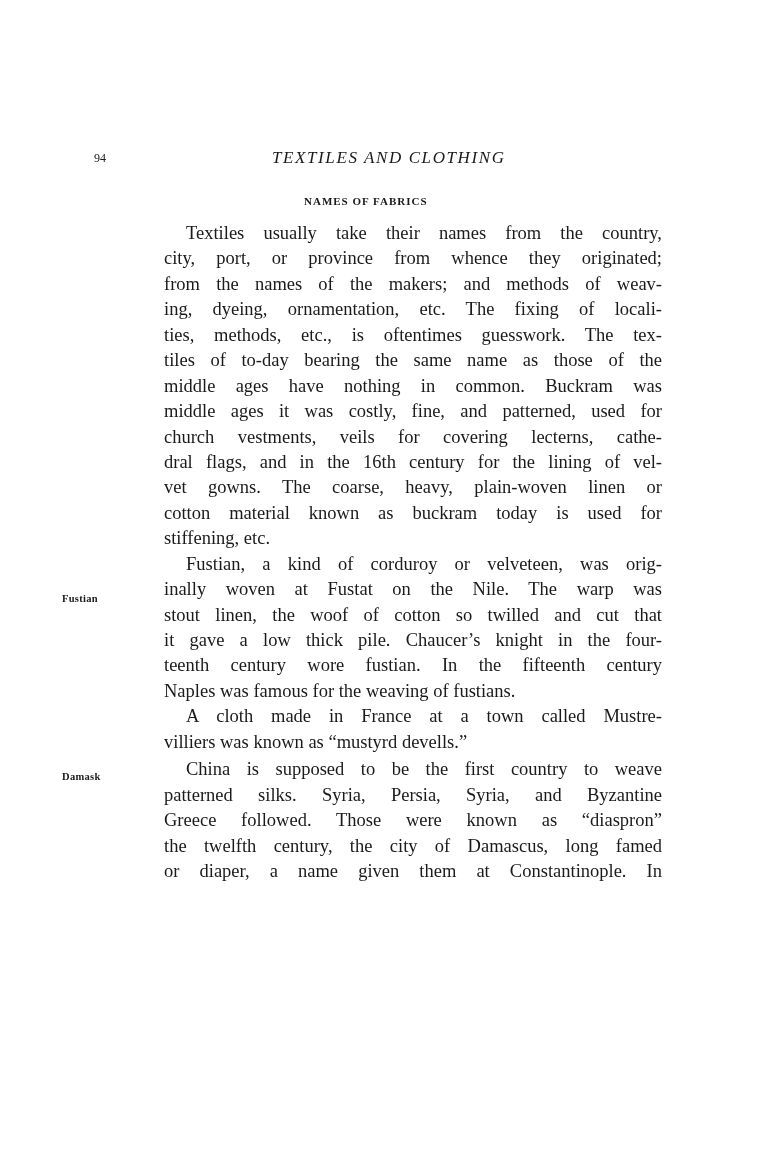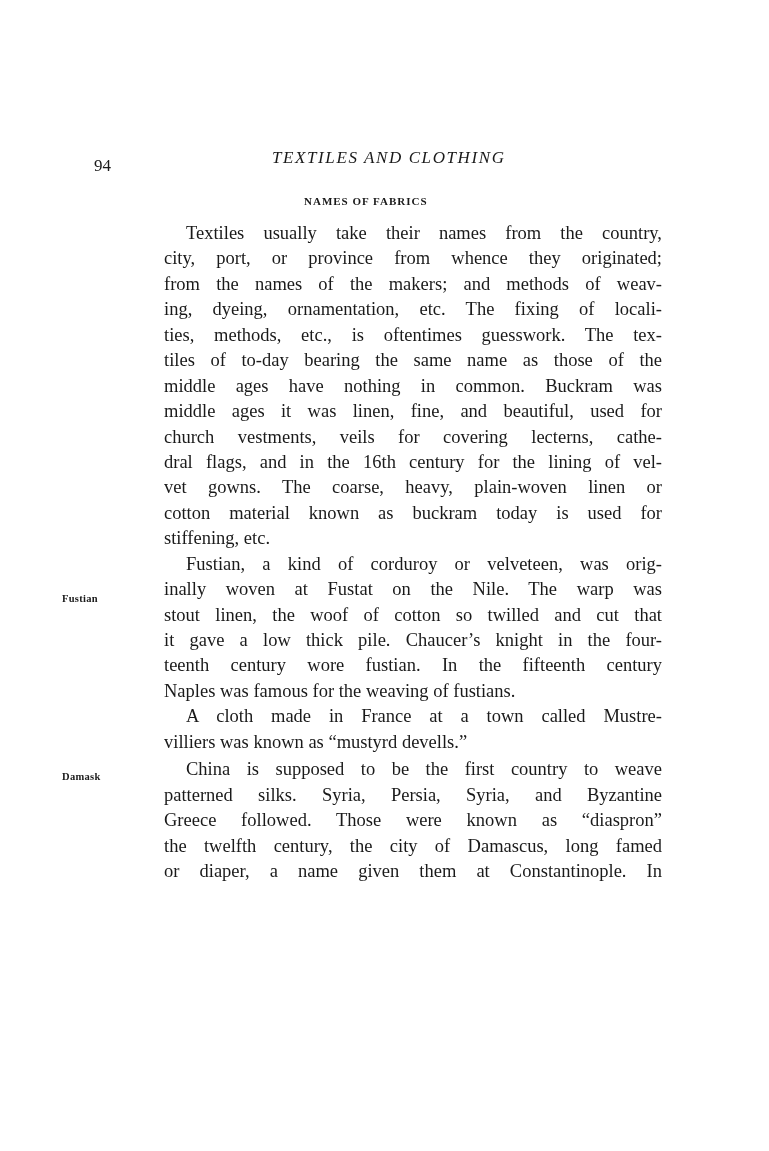--- a/index.html
+++ b/index.html
@@ -25,22 +25,22 @@
     .running-head {
       position: absolute;
       top: 146px;
       left: 94px;
       width: 570px;
       height: 24px;
     }
     .page-number {
       position: absolute;
       left: 0;
-      top: 8px;
-      font-size: 17px;
+      top: 0;
+      font-size: 12px;
       line-height: 24px;
     }
     .running-title {
       position: absolute;
       left: 178px;
       top: 0;
       font-size: 17px;
       line-height: 24px;
       font-style: italic;
       letter-spacing: 1.6px;
@@ -107,21 +107,21 @@
   <div class="body-text">
 
     <div>
       <span class="line indent">Textiles usually take their names from the country,</span>
       <span class="line">city, port, or province from whence they originated;</span>
       <span class="line">from the names of the makers; and methods of weav-</span>
       <span class="line">ing, dyeing, ornamentation, etc. The fixing of locali-</span>
       <span class="line">ties, methods, etc., is oftentimes guesswork. The tex-</span>
       <span class="line">tiles of to-day bearing the same name as those of the</span>
       <span class="line">middle ages have nothing in common. Buckram was</span>
-      <span class="line">middle ages it was linen, fine, and beautiful, used for</span>
+      <span class="line">middle ages it was costly, fine, and patterned, used for</span>
       <span class="line">church vestments, veils for covering lecterns, cathe-</span>
       <span class="line">dral flags, and in the 16th century for the lining of vel-</span>
       <span class="line">vet gowns. The coarse, heavy, plain-woven linen or</span>
       <span class="line">cotton material known as buckram today is used for</span>
       <span class="line last">stiffening, etc.</span>
     </div>
 
     <div>
       <span class="line indent">Fustian, a kind of corduroy or velveteen, was orig-</span>
       <span class="line">inally woven at Fustat on the Nile. The warp was</span>

